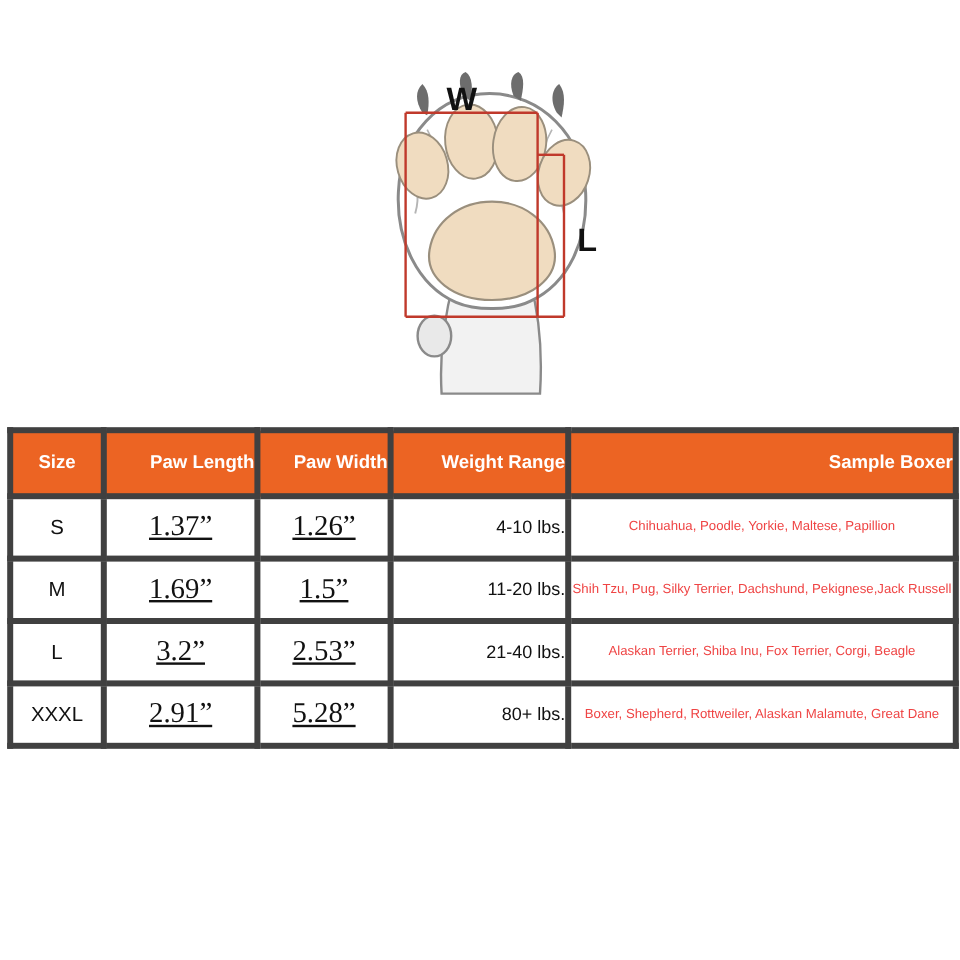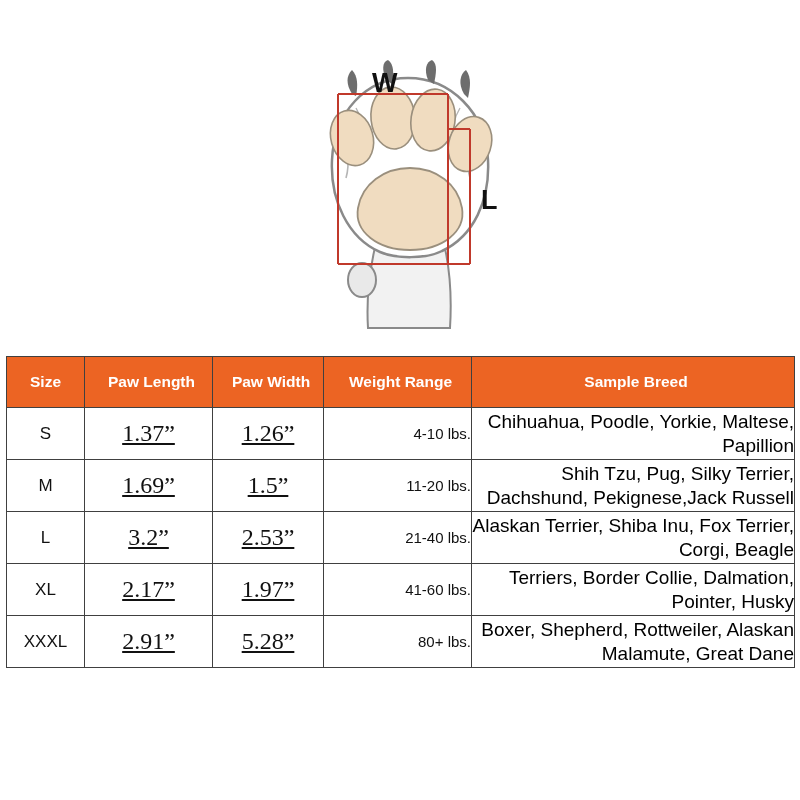--- a/index.html
+++ b/index.html
@@ -41,31 +41,31 @@
   
   #size-table {
     position: absolute;
     left: 6px;
     top: 356px;
     width: 788px;
     border-collapse: collapse;
     table-layout: fixed;
   }
   #size-table th, #size-table td {
-    border: 1px solid #404040;
+    border: 5px solid #404040;
     padding: 0;
     vertical-align: middle;
   }
   #size-table thead th {
     background: #ec6423;
     color: #ffffff;
     font-weight: bold;
     font-size: 15.5px;
     height: 50px;
-    text-align: center;
+    text-align: right;
     padding-left: 6px;
     font-family: "Liberation Sans", sans-serif;
   }
   #size-table thead th.center {
     text-align: center;
     padding-left: 0;
   }
   td.size-cell {
     text-align: center;
     font-size: 17px;
@@ -77,23 +77,23 @@
     color: #111111;
     font-family: "Liberation Serif", serif;
     text-decoration: underline;
   }
   td.weight-cell {
     text-align: right;
     font-size: 15px;
     color: #111111;
   }
   td.breed-cell {
-    text-align: right;
-    font-size: 19px;
-    color: #000000;
+    text-align: center;
+    font-size: 11px;
+    color: #ef4444;
     padding: 4px 6px 4px 8px;
     line-height: 1.25;
   }
   tbody tr { height: 52px; }
 
   
   col.c-size { width: 78px; }
   col.c-len { width: 128px; }
   col.c-wid { width: 111px; }
   col.c-weight { width: 148px; }
@@ -155,21 +155,21 @@
       <col class="c-wid">
       <col class="c-weight">
       <col class="c-breed">
   </colgroup>
   <thead>
     <tr>
       <th class="center">Size</th>
       <th>Paw Length</th>
       <th>Paw Width</th>
       <th>Weight Range</th>
-      <th>Sample Breed</th>
+      <th>Sample Boxer</th>
     </tr>
   </thead>
   <tbody>
     <tr>
       <td class="size-cell">S</td>
       <td class="measure-cell">1.37”</td>
       <td class="measure-cell">1.26”</td>
       <td class="weight-cell">4-10 lbs.</td>
       <td class="breed-cell">Chihuahua, Poodle, Yorkie, Maltese, Papillion</td>
     </tr>
@@ -181,27 +181,20 @@
       <td class="breed-cell">Shih Tzu, Pug, Silky Terrier, Dachshund, Pekignese,Jack Russell</td>
     </tr>
     <tr>
       <td class="size-cell">L</td>
       <td class="measure-cell">3.2”</td>
       <td class="measure-cell">2.53”</td>
       <td class="weight-cell">21-40 lbs.</td>
       <td class="breed-cell">Alaskan Terrier, Shiba Inu, Fox Terrier, Corgi, Beagle</td>
     </tr>
     <tr>
-      <td class="size-cell">XL</td>
-      <td class="measure-cell">2.17”</td>
-      <td class="measure-cell">1.97”</td>
-      <td class="weight-cell">41-60 lbs.</td>
-      <td class="breed-cell">Terriers, Border Collie, Dalmation, Pointer, Husky</td>
-    </tr>
-    <tr>
       <td class="size-cell">XXXL</td>
       <td class="measure-cell">2.91”</td>
       <td class="measure-cell">5.28”</td>
       <td class="weight-cell">80+ lbs.</td>
       <td class="breed-cell">Boxer, Shepherd, Rottweiler, Alaskan Malamute, Great Dane</td>
     </tr>
   </tbody>
 </table>
 
 </body></html>

